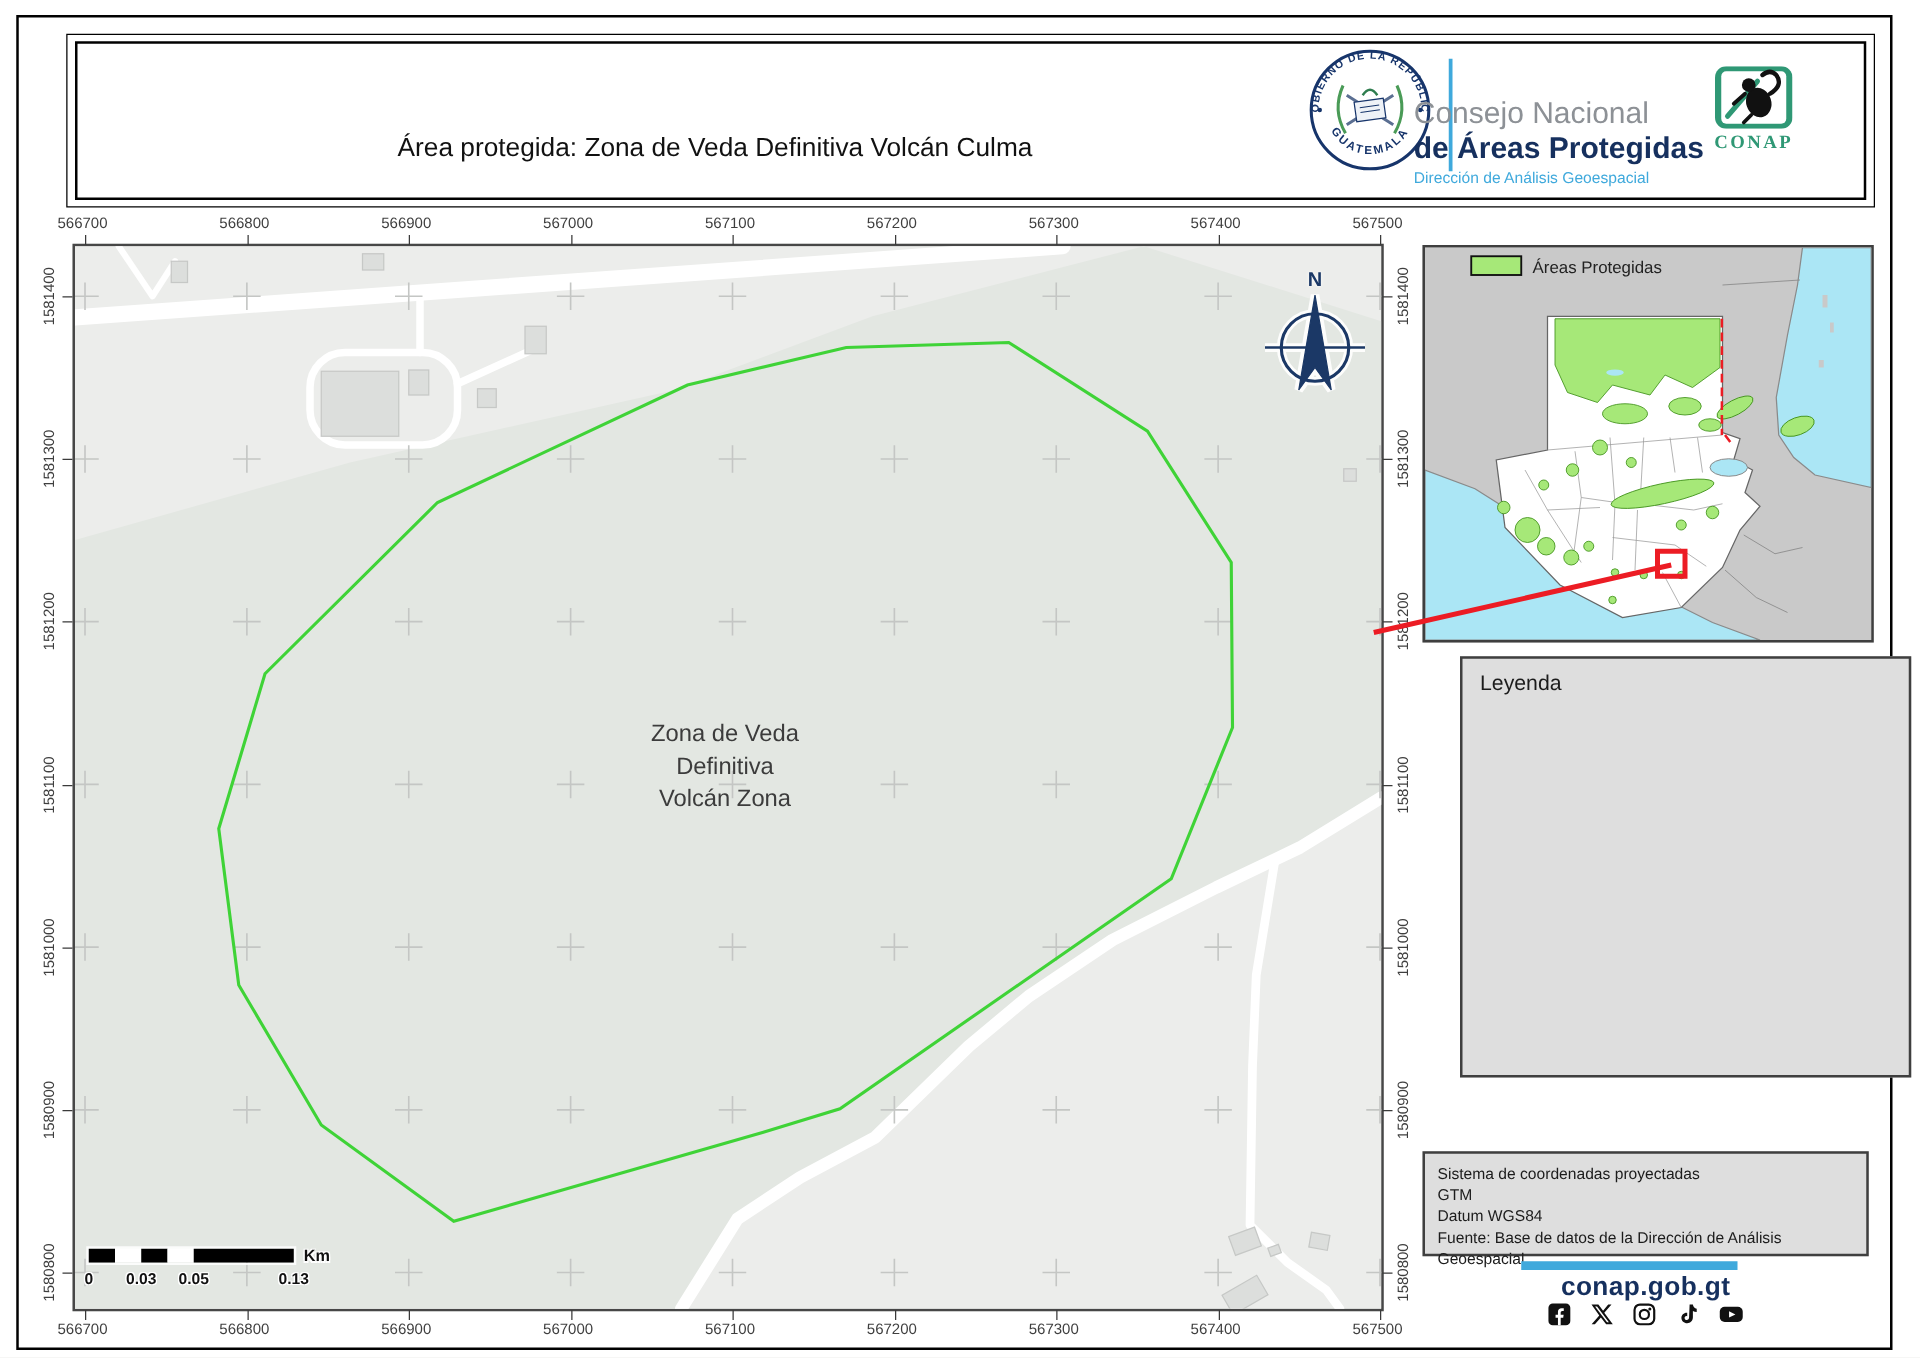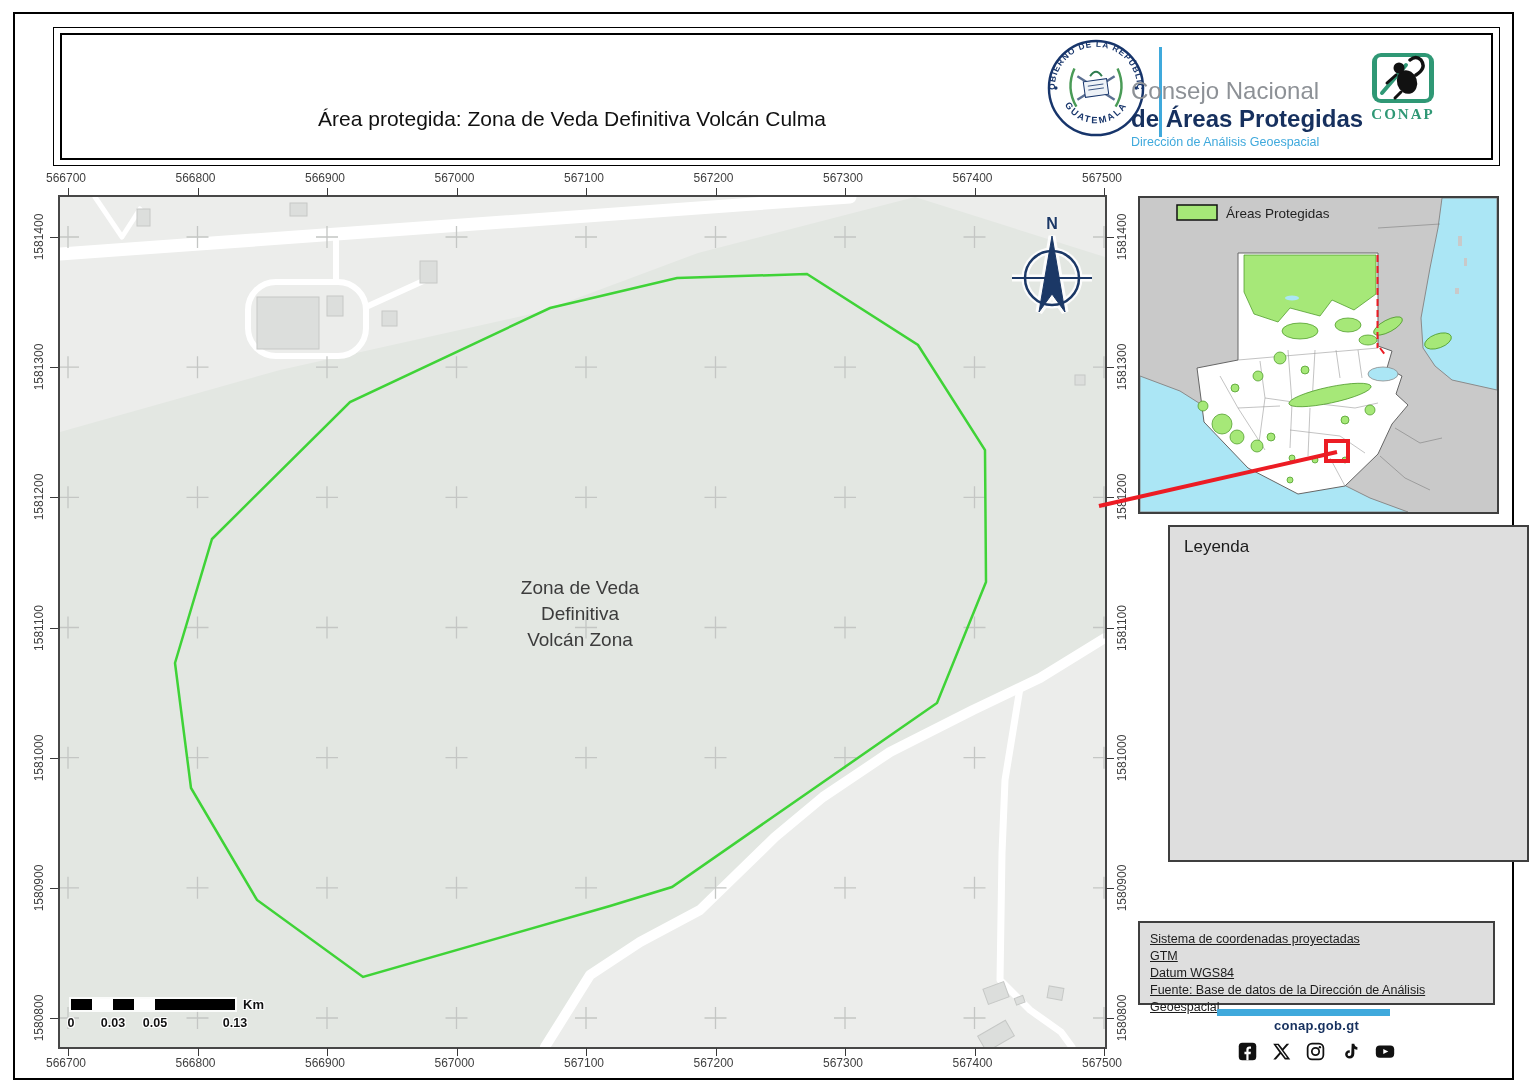--- a/index.html
+++ b/index.html
@@ -51,23 +51,23 @@
   #sb-unit{position:absolute;left:172px;top:-2px;font-size:13px;font-weight:bold;color:#111;
            text-shadow:1px 1px 0 #fff,-1px 1px 0 #fff,1px -1px 0 #fff,-1px -1px 0 #fff;}
   
   #inset-box{left:1138px;top:196px;width:357px;height:314px;border:2px solid #3f3f3f;background:#c9c9c9;}
   #legend-box{left:1138px;top:525px;width:357px;height:333px;border:2px solid #3f3f3f;background:#dedede;margin-left:30px;}
   #legend-title{margin:10px 0 0 14px;font-size:17px;color:#1c1c1c;}
   #legend-item{display:flex;align-items:center;margin:12px 0 0 12px;}
   #legend-chip{width:44px;height:24px;border:2.5px solid #3fd337;}
   #legend-item-label{font-size:17px;color:#1c1c1c;margin-left:16px;}
   #info-box{left:1138px;top:921px;width:357px;height:84px;border:2px solid #3f3f3f;background:#dedede;
-            padding:8px 10px;box-sizing:border-box;font-size:12.5px;line-height:17px;color:#1c1c1c;text-decoration:underline;}
+            padding:8px 10px;box-sizing:border-box;font-size:12.5px;line-height:17px;color:#1c1c1c;}
   #footer-bar{left:1217px;top:1009px;width:173px;height:7px;background:#3fa9dc;}
-  #website{left:1138px;top:1018px;width:357px;text-align:center;font-size:13px;font-weight:bold;
+  #website{left:1138px;top:1018px;width:357px;text-align:center;font-size:21px;font-weight:bold;
            color:#16305e;letter-spacing:.3px;}
   #social-row{left:1138px;top:1041px;width:357px;display:flex;justify-content:center;gap:13px;align-items:center;}
   #social-row svg{display:block;}
   #red-overlay{left:0;top:0;pointer-events:none;}
 </style>
 </head>
 <body>
 
 <div class="abs" id="page-frame"></div>
 

